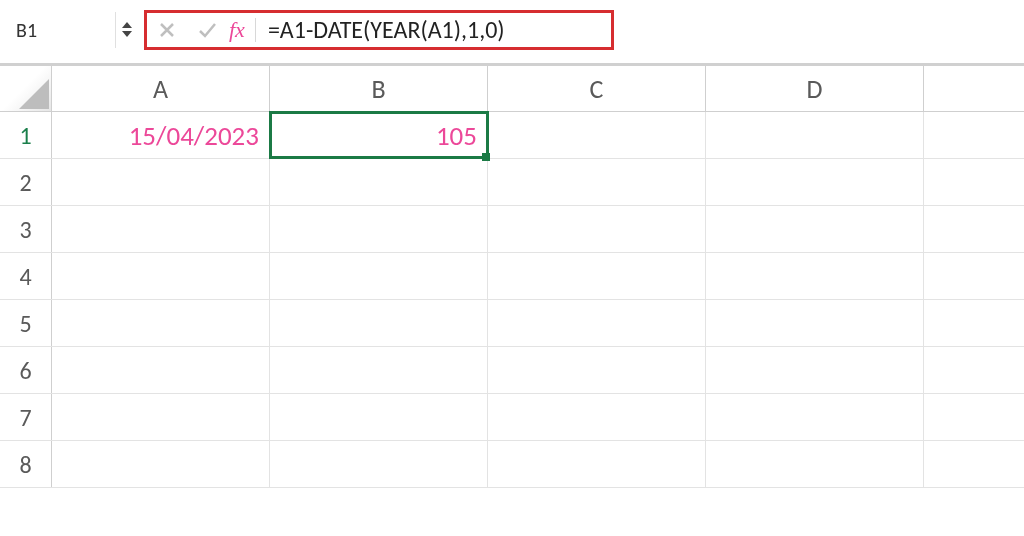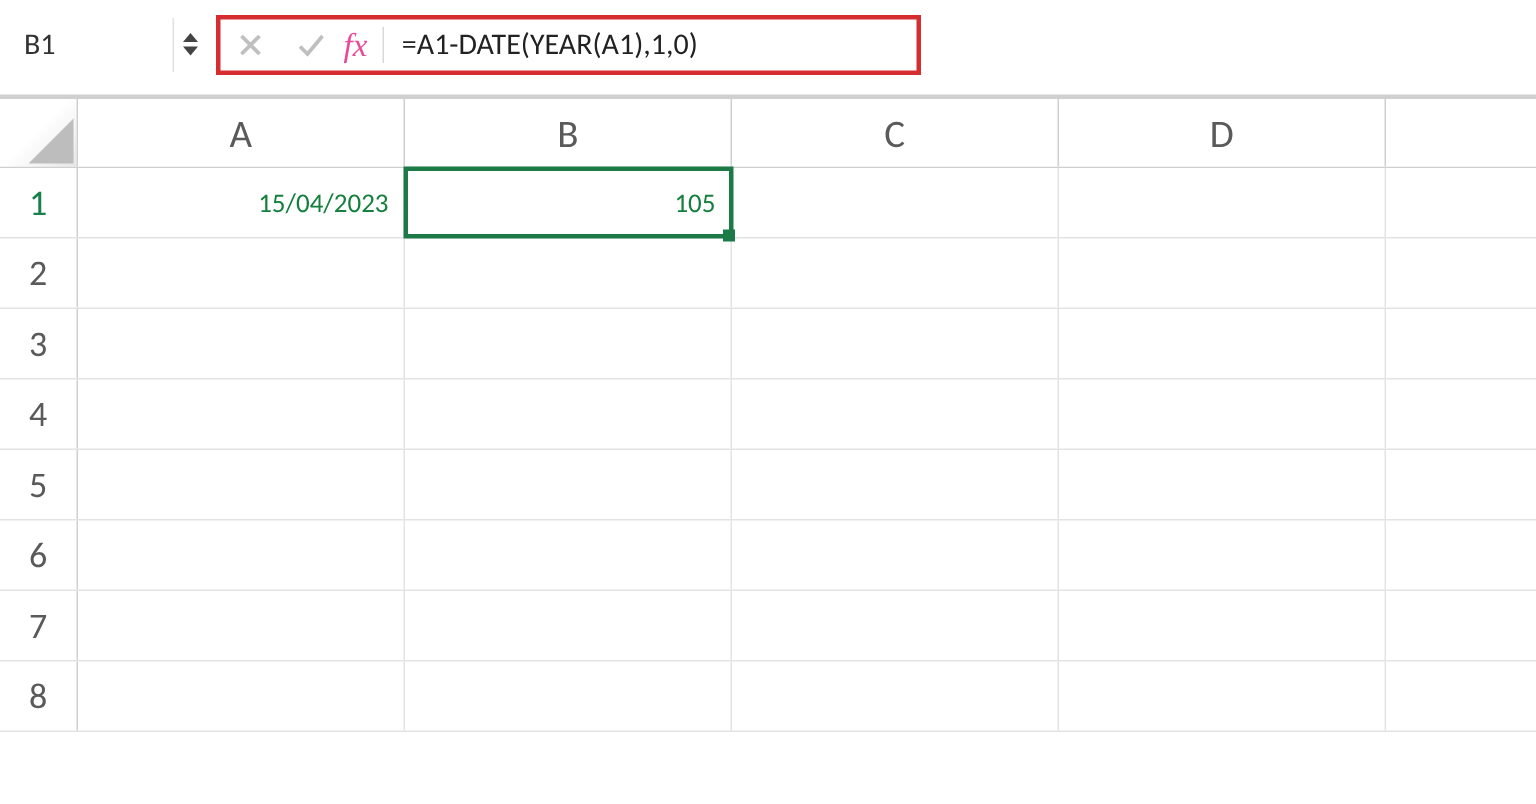--- a/index.html
+++ b/index.html
@@ -82,21 +82,21 @@
     }
 
     .fb-divider {
       width: 1px;
       height: 24px;
       background: #d8d8d8;
       margin: 0 4px;
     }
 
     .formula-text {
-      font-size: 20px;
+      font-size: 24px;
       color: #222;
       padding-left: 8px;
       white-space: nowrap;
     }
 
     
     .grid-wrap {
       position: relative;
     }
 
@@ -147,22 +147,22 @@
       border-right: 1px solid #cfcfcf;
     }
     .row-h.active { color: #1a7f4b; }
 
     .cell {
       flex: 0 0 218px;
       border-right: 1px solid #e3e3e3;
       display: flex;
       align-items: center;
       padding: 0 10px;
-      font-size: 18px;
-      color: #15803d;
+      font-size: 27px;
+      color: #ec4899;
       position: relative;
     }
     .cell.right { justify-content: flex-end; }
     .cell.last { flex: 1 1 auto; border-right: none; }
 
     
     .cell.active {
       outline: 3px solid #1b7a45;
       outline-offset: -2px;
       z-index: 2;

